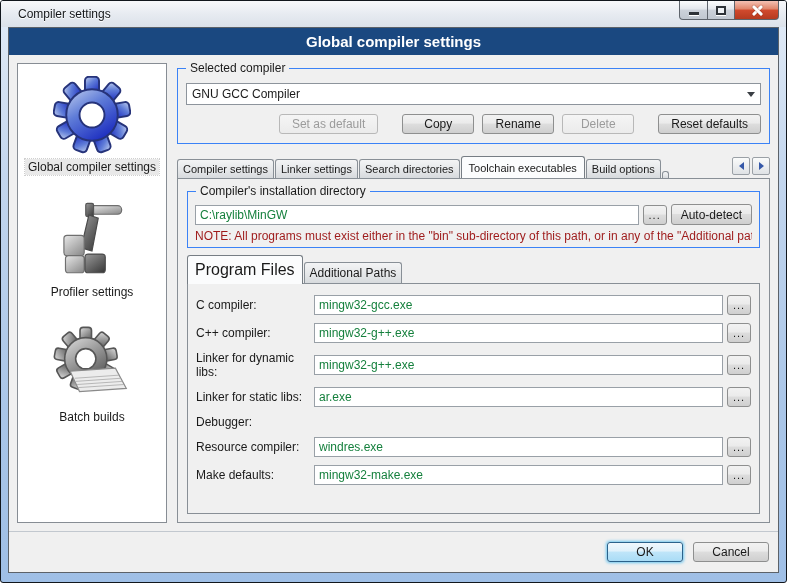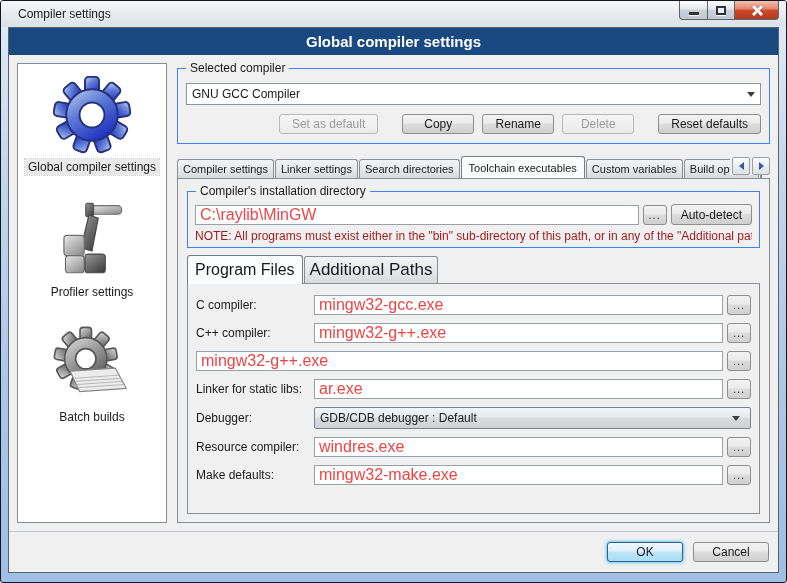--- a/index.html
+++ b/index.html
@@ -75,22 +75,22 @@
   .tabscrollers { position:absolute; right:0; bottom:3px; display:flex; gap:2px; background:#f0f0f0; padding-left:2px; }
   .tsbtn { width:18px; height:18px; border:1px solid #9aa0a6; border-radius:2px;
     background:linear-gradient(180deg,#fafbfb,#dfe2e5); display:flex; align-items:center; justify-content:center; }
   .tri-left { width:0; height:0; border-top:4px solid transparent; border-bottom:4px solid transparent; border-right:5px solid #3558a8; }
   .tri-right { width:0; height:0; border-top:4px solid transparent; border-bottom:4px solid transparent; border-left:5px solid #3558a8; }
 
   .tabpanel { flex:1; border:1px solid #888f96; background:#f0f0f0; padding:12px 9px 8px; display:flex; flex-direction:column; min-height:0; }
 
   .install-box { padding:12px 7px 4px; }
   .pathrow { display:flex; gap:4px; align-items:center; }
-  .tinput { height:20px; border:1px solid #99a0a7; background:#fff; padding:0 4px; font-size:16px;
-    font-family:"Liberation Sans", sans-serif; color:#ef4444; width:100%; }
+  .tinput { height:20px; border:1px solid #99a0a7; background:#fff; padding:0 4px; font-size:12px;
+    font-family:"Liberation Sans", sans-serif; color:#15803d; width:100%; }
   .pathrow .tinput { flex:1; }
   .browse { flex:0 0 24px; width:24px; height:20px; padding:0; font-size:11px; letter-spacing:1px; }
   .autodetect { height:21px; padding:6px 9px; }
   .note { color:#9e1a1a; margin-top:4px; white-space:nowrap; overflow:hidden; }
 
   .subtabstrip { display:flex; align-items:flex-end; margin-top:12px; height:23px; position:relative; z-index:2; }
   .innerpanel { flex:1; border:1px solid #888f96; background:#f0f0f0; padding:11px 8px 6px; display:flex; flex-direction:column; min-height:0; }
 
   .frow { display:flex; align-items:center; margin-bottom:8px; }
   .flabel { width:118px; flex:0 0 118px; }
@@ -243,21 +243,20 @@
             <div class="sp4"></div>
             <div class="btn">Reset defaults</div>
           </div>
         </div>
 
         <div class="tabstrip">
           <div class="tab">Compiler settings</div>
           <div class="tab">Linker settings</div>
           <div class="tab">Search directories</div>
           <div class="tab active">Toolchain executables</div>
-          <div class="tab">Custom variables</div>
           <div class="tab">Build options</div>
           <div class="tab sliver"></div>
           <div class="tabscrollers">
             <div class="tsbtn">
                 <span class="tri-left"></span>
               </div>
             <div class="tsbtn">
                 <span class="tri-right"></span>
               </div>
           </div>
@@ -270,56 +269,51 @@
             <div class="pathrow">
               <input class="tinput" value="C:\raylib\MinGW" style="">
               <div class="btn browse">...</div>
               <div class="btn autodetect">Auto-detect</div>
             </div>
             <div class="note">NOTE: All programs must exist either in the "bin" sub-directory of this path, or in any of the "Additional paths"...</div>
           </div>
 
           <div class="subtabstrip">
             <div class="tab active" style="font-size:16px">Program Files</div>
-            <div class="tab" style="font-size:17px">Additional Paths</div>
+            <div class="tab" style="font-size:12px">Additional Paths</div>
           </div>
 
           <div class="innerpanel">
 
             <div class="frow">
               <span class="flabel">C compiler:</span>
               <input class="tinput" value="mingw32-gcc.exe" style="">
               <div class="btn browse">...</div>
             </div>
 
             <div class="frow">
               <span class="flabel">C++ compiler:</span>
               <input class="tinput" value="mingw32-g++.exe" style="">
               <div class="btn browse">...</div>
             </div>
 
             <div class="frow">
+              <span class="flabel">Linker for dynamic libs:</span>
               <input class="tinput" value="mingw32-g++.exe" style="">
               <div class="btn browse">...</div>
             </div>
 
             <div class="frow">
               <span class="flabel">Linker for static libs:</span>
               <input class="tinput" value="ar.exe" style="">
               <div class="btn browse">...</div>
             </div>
 
             <div class="frow">
               <span class="flabel">Debugger:</span>
-              <div class="fselect">
-                <span class="combo-text">GDB/CDB debugger : Default</span>
-                <span class="combo-arrow">
-                    <span class="tri-down"></span>
-                  </span>
-              </div>
             </div>
 
             <div class="frow">
               <span class="flabel">Resource compiler:</span>
               <input class="tinput" value="windres.exe" style="">
               <div class="btn browse">...</div>
             </div>
 
             <div class="frow">
               <span class="flabel">Make defaults:</span>

